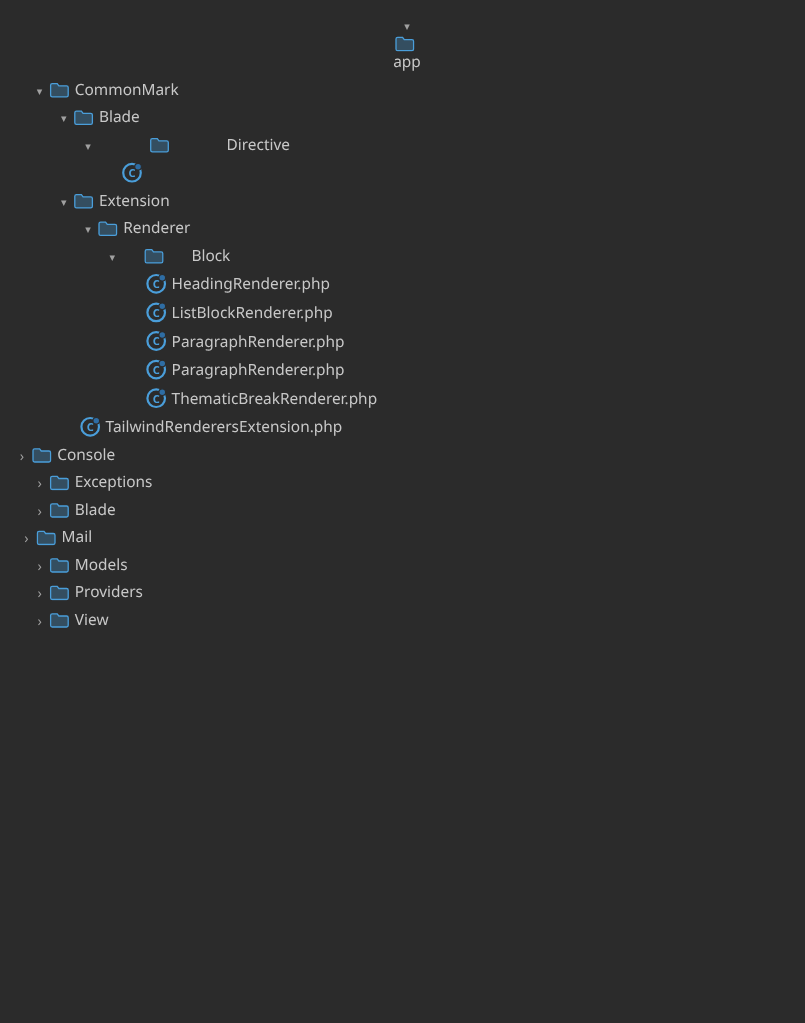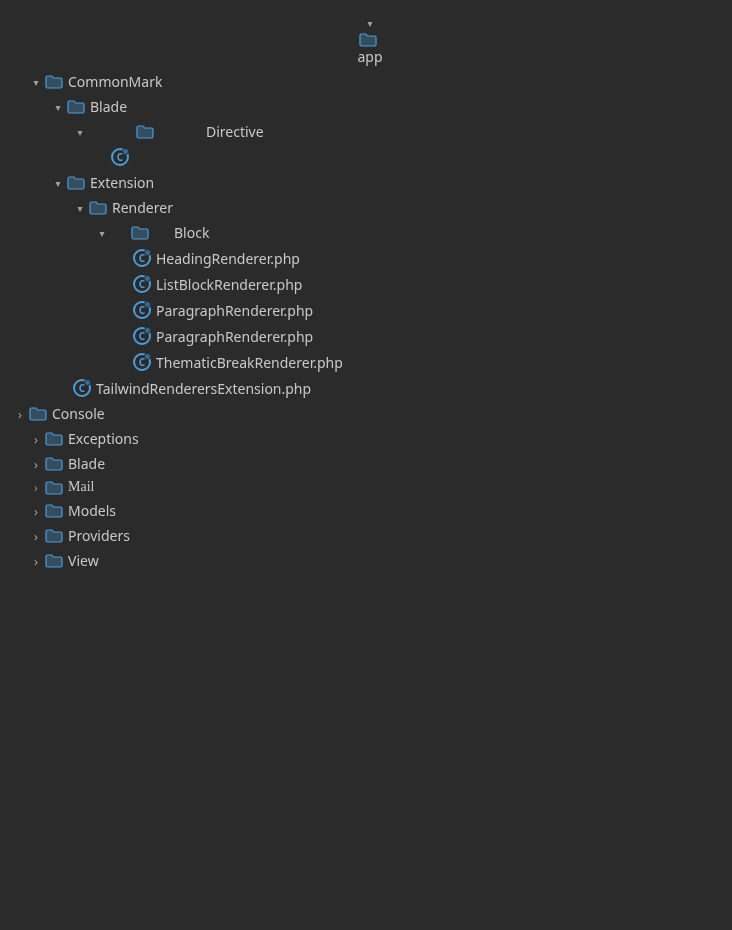--- a/index.html
+++ b/index.html
@@ -297,21 +297,21 @@
     <div class="tree-item" style="padding-left: 28px;">
       <span class="chevron right"></span>
       <span class="folder-icon">
         <svg viewBox="0 0 18 15" fill="none">
           <path d="M1 3.5C1 2.67 1.67 2 2.5 2H7L8.5 4H15.5C16.33 4 17 4.67 17 5.5V12.5C17 13.33 16.33 14 15.5 14H2.5C1.67 14 1 13.33 1 12.5V3.5Z" fill="#4a9eda" fill-opacity="0.3" stroke="#4a9eda" stroke-width="1.2"></path>
         </svg>
       </span>
       <span class="label folder-label">Blade</span>
     </div>
 
-    <div class="tree-item" style="padding-left: 28px; font-family: Liberation Serif, serif;">
+    <div class="tree-item" style="padding-left: 16px;">
       <span class="chevron right"></span>
       <span class="folder-icon">
         <svg viewBox="0 0 18 15" fill="none">
           <path d="M1 3.5C1 2.67 1.67 2 2.5 2H7L8.5 4H15.5C16.33 4 17 4.67 17 5.5V12.5C17 13.33 16.33 14 15.5 14H2.5C1.67 14 1 13.33 1 12.5V3.5Z" fill="#4a9eda" fill-opacity="0.3" stroke="#4a9eda" stroke-width="1.2"></path>
         </svg>
       </span>
       <span class="label folder-label">Mail</span>
     </div>
 
     <div class="tree-item" style="padding-left: 28px;">

